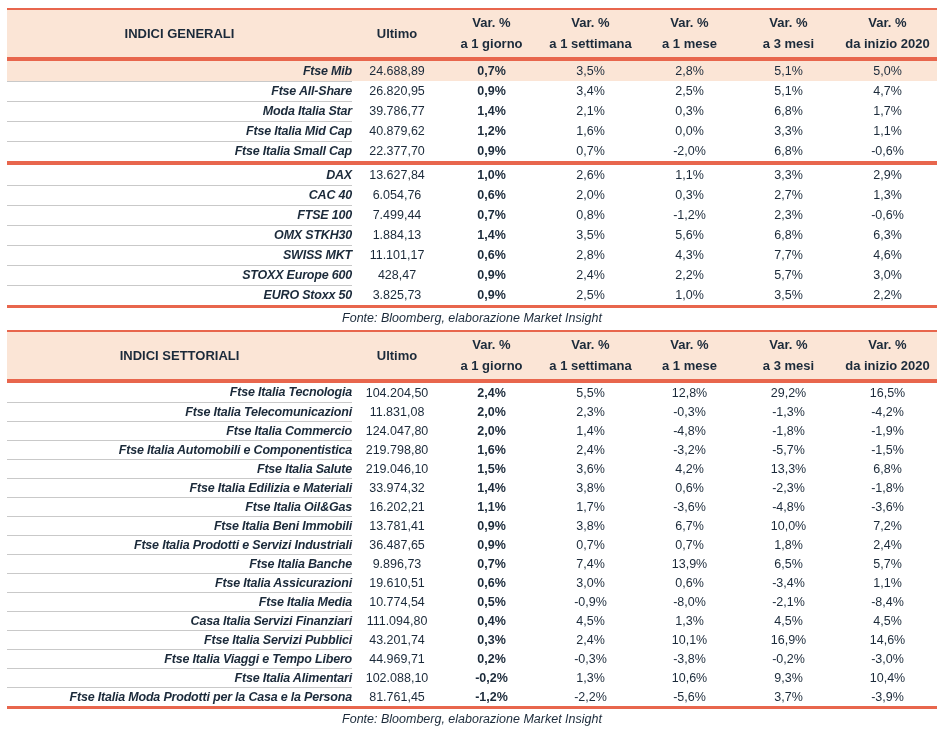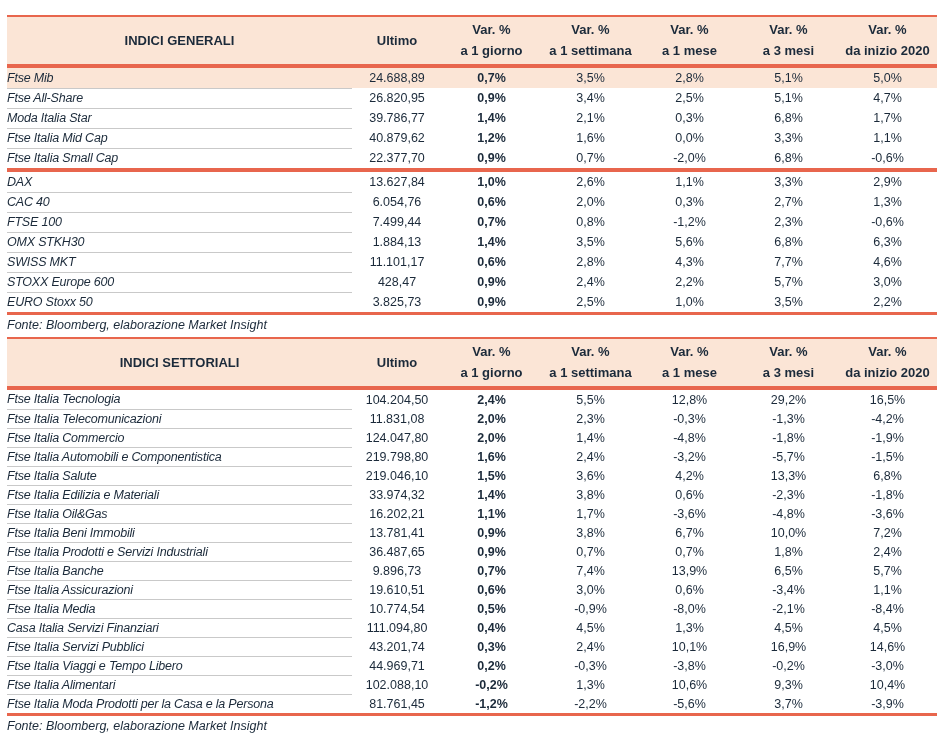--- a/index.html
+++ b/index.html
@@ -9,21 +9,21 @@
     --row-line-gray:#c9c9c9;
     --highlight-peach:#fbe5d6;
   }
   *{box-sizing:border-box;}
   html,body{margin:0;padding:0;background:#ffffff;}
   body{
     width:944px;
     font-family:"Liberation Sans", sans-serif;
     color:var(--text-ink);
   }
-  .page{padding:15px 7px 0 7px;}
+  .page{padding:8px 7px 0 7px;}
   .tbl{margin:0;}
   .grid{
     width:930px;
     table-layout:fixed;
     border-collapse:collapse;
   }
   col.col-label{width:345px;}
   col.col-ultimo{width:90px;}
   col.col-var{width:99px;}
   .line-top{width:930px;height:0;border-top:2px solid var(--accent-orange);}
@@ -43,36 +43,37 @@
   }
   .var-head span{display:block;line-height:1.6;}
   .body-table td{
     height:20px;
     padding:0;
     font-size:12.5px;
     vertical-align:middle;
   }
   .t2 .body-table td{height:19px;}
   .c-label{
-    font-weight:normal;
+    font-weight:bold;
     font-style:italic;
     padding-left:5px;
     letter-spacing:-0.2px;
     white-space:nowrap;
     border-bottom:1px solid var(--row-line-gray);
+    text-align:right;
   }
   .body-table tr:last-child .c-label{border-bottom:none;margin-left:21px;}
   .c-ultimo{text-align:center;padding-right:36px;}
   .c-var{text-align:center;}
   .c-var-bold{font-weight:bold;}
   .row-highlight{background:var(--highlight-peach);}
   .source{
     width:930px;
     margin:3px 0 5px 0;
-    text-align:left;
+    text-align:center;
     font-style:italic;
     font-size:12.5px;
     color:var(--text-ink);
   }
 </style>
 </head>
 <body>
 
 <div class="page">
 

